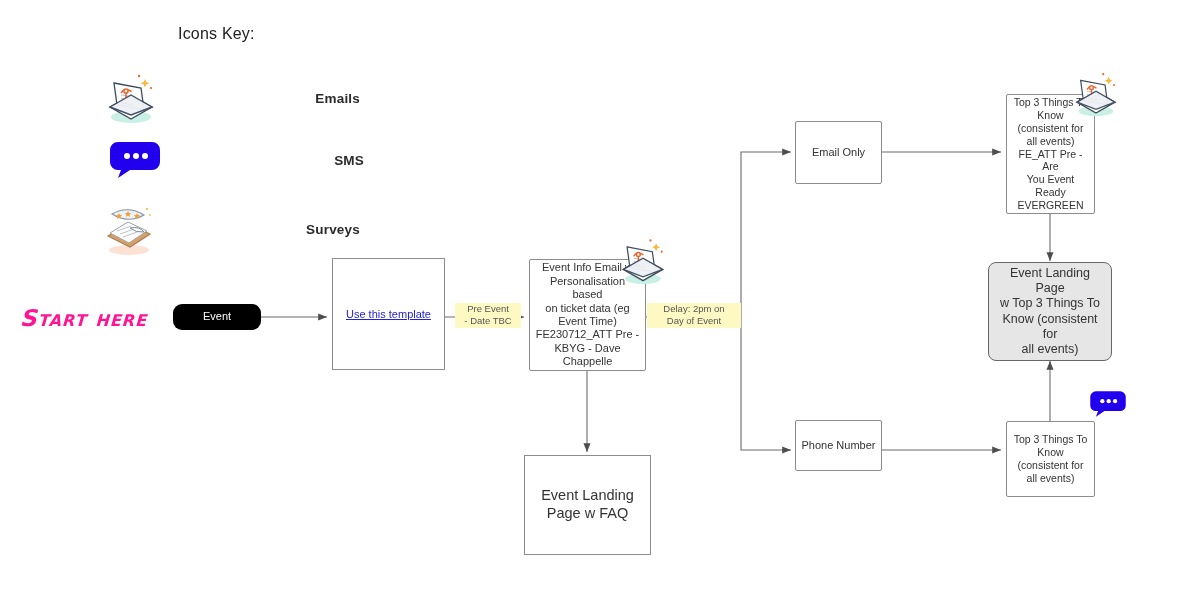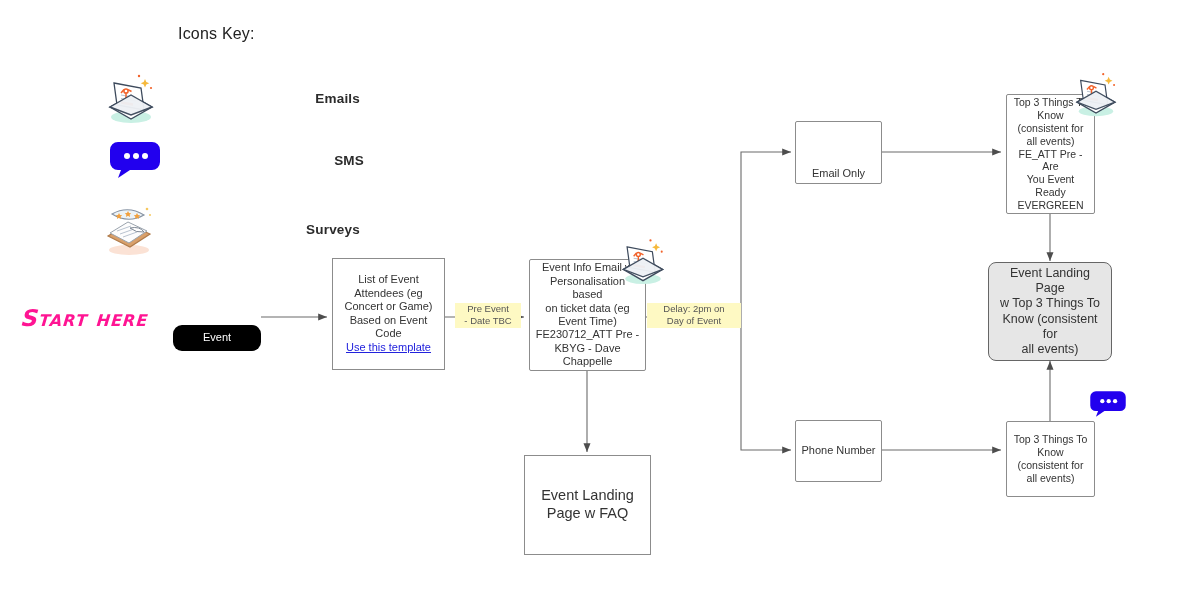--- a/index.html
+++ b/index.html
@@ -36,21 +36,20 @@
   .node{
     position:absolute;box-sizing:border-box;
     display:flex;align-items:center;justify-content:center;
     text-align:center;border:1px solid #8c8c8c;background:#ffffff;
     color:#333333;line-height:1.22;border-radius:2px;
   }
   .node .txt{padding:3px 5px;white-space:pre-line;}
   .node.pill{
     background:#000000;border:none;border-radius:9px;
     color:#ffffff;
-    margin-top:21px;
   }
   .node.shaded{background:#e6e6e6;border:1px solid #666666;border-radius:8px;}
   .node.square{border-radius:0;}
 
   .link{color:#2222dd;text-decoration:underline;display:block;margin-top:1px;}
 
   
   .edge-label{
     position:absolute;text-align:center;white-space:pre-line;
     font-size:9.5px;color:#555555;line-height:1.3;background:#fef9c3;
@@ -167,25 +166,20 @@
   </div>
 
   <div class="start-here">Start here</div>
 
   <div class="node pill" style="left:173px;top:304px;width:88px;height:26px;font-size:11px;">
     <span class="txt">Event</span>
   </div>
 
   <div class="node square" style="left:332px;top:258px;width:113px;height:112px;font-size:11px;">
     <div style="padding:2px 4px;">
-      <span style="white-space:pre-line;">List of Event
-Attendees (eg
-Concert or Game)
-Based on Event
-Code</span>
       <span class="link">Use this template</span>
     </div>
   </div>
 
   <div class="node" style="left:529px;top:259px;width:117px;height:112px;font-size:11px;">
     <span class="txt">Event Info Email w
 Personalisation based
 on ticket data (eg
 Event Time)
 FE230712_ATT Pre -
@@ -214,25 +208,25 @@
         <circle cx="51" cy="21" r="1.1"></circle>
       </g>
     </svg>
   </span>
 
   <div class="node square" style="left:524px;top:455px;width:127px;height:100px;font-size:14.5px;">
     <span class="txt">Event Landing
 Page w FAQ</span>
   </div>
 
-  <div class="node" style="left:795px;top:121px;width:87px;height:63px;font-size:11px;align-items:flex-end;">
+  <div class="node" style="left:795px;top:121px;width:87px;height:63px;font-size:11px;">
     <span class="txt">Email Only</span>
   </div>
 
-  <div class="node" style="left:795px;top:420px;width:87px;height:62px;font-size:11px;">
+  <div class="node" style="left:795px;top:420px;width:87px;height:51px;font-size:11px;">
     <span class="txt">Phone Number</span>
   </div>
 
   <div class="node" style="left:1006px;top:94px;width:89px;height:120px;font-size:10.5px;">
     <span class="txt">Top 3 Things To
 Know
 (consistent for
 all events)
 FE_ATT Pre - Are
 You Event Ready

